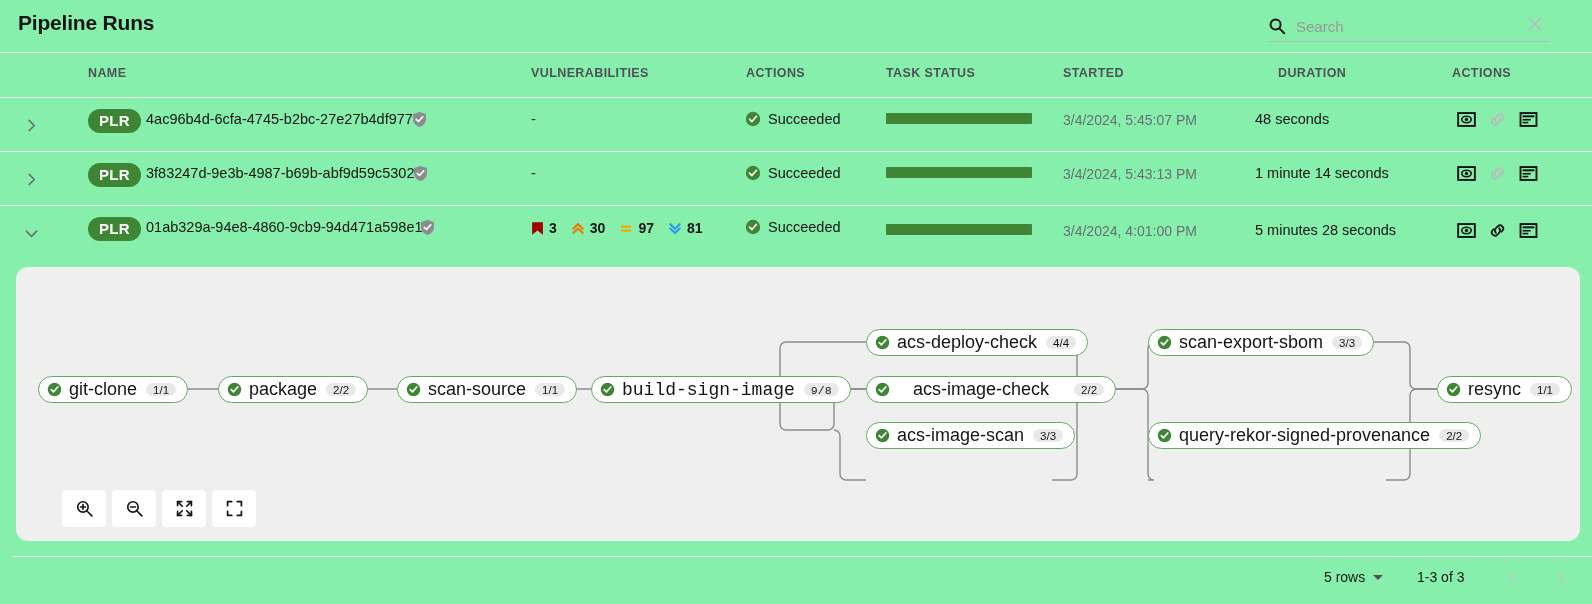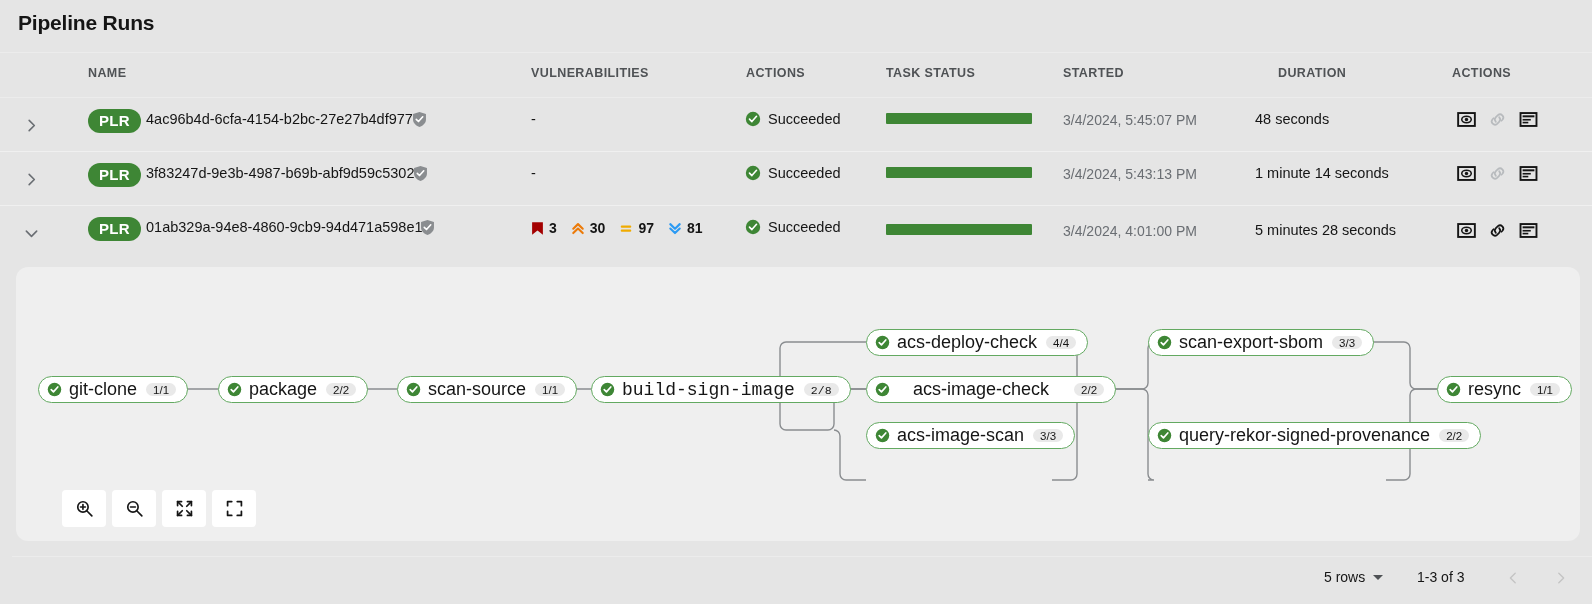--- a/index.html
+++ b/index.html
@@ -4,21 +4,21 @@
 <style>
   * { box-sizing: border-box; }
   html, body {
     margin: 0; padding: 0;
     width: 1592px; height: 604px;
     background: #ffffff;
     font-family: "Liberation Sans", sans-serif;
     color: #151515;
     overflow: hidden;
   }
-  .page { position: relative; width: 1592px; height: 604px; background:#e5e5e5; }
+  .page { position: relative; width: 1592px; height: 604px; background:#86efac; }
 
   
   .header {
     position: absolute; top: 0; left: 0; width: 1592px; height: 53px;
     border-bottom: 1px solid #ececec;
   }
   .page-title {
     position: absolute; left: 18px; top: 11px;
     font-size: 21px; font-weight: 700; letter-spacing: -0.2px; color: #151515;
   }
@@ -147,40 +147,55 @@
   #pg-next { left: 1536px; }
 </style>
 </head>
 <body>
 
 <div class="page">
 
   <div class="header">
     <div class="page-title">Pipeline Runs</div>
 
+    <div class="searchbox">
+      <span class="search-icon">
+        <svg viewBox="0 0 20 20" fill="none" stroke="#151515" stroke-width="2.2">
+          <circle cx="8.4" cy="8.4" r="5.6"></circle>
+            <line x1="12.6" y1="12.6" x2="18" y2="18" stroke-linecap="round"></line>
+        </svg>
+      </span>
+      <input class="search-input" type="text" placeholder="Search" style="">
+      <span class="search-clear">
+        <svg viewBox="0 0 18 18" stroke="#b8bbbe" stroke-width="1.7" stroke-linecap="round">
+          <line x1="3" y1="3" x2="15" y2="15"></line>
+            <line x1="15" y1="3" x2="3" y2="15"></line>
+        </svg>
+      </span>
+    </div>
   </div>
 
   <div class="thead">
     <div class="th c-name">NAME</div>
     <div class="th c-vuln">VULNERABILITIES</div>
     <div class="th c-status">ACTIONS</div>
     <div class="th c-task">TASK STATUS</div>
     <div class="th c-started">STARTED</div>
     <div class="th c-duration">DURATION</div>
     <div class="th c-actions">ACTIONS</div>
   </div>
 
   <div class="row" id="row0">
     <div class="expander">
       <svg viewBox="0 0 16 16" fill="none" stroke="#6a6e73" stroke-width="1.7" stroke-linecap="round" stroke-linejoin="round" width="15" height="15">
         <polyline points="5.5,2.5 11,8 5.5,13.5"></polyline>
       </svg>
     </div>
     <div class="plr-badge">PLR</div>
-    <div class="run-name">4ac96b4d-6cfa-4154-b2bc-27e27b4df977</div>
+    <div class="run-name">4ac96b4d-6cfa-4745-b2bc-27e27b4df977</div>
     <span class="shield-icon" style="left:411px;">
       <svg viewBox="0 0 20 20">
           <path d="M10 1.2 L17.6 3.6 V10 c0 4.6 -4.1 7.6 -7.6 8.8 C6.5 17.6 2.4 14.6 2.4 10 V3.6 Z" fill="#8a8d90"></path>
           <polyline points="6.2,9.8 8.8,12.4 13.8,6.8" fill="none" stroke="#fff" stroke-width="1.9" stroke-linecap="round" stroke-linejoin="round"></polyline>
         </svg>
     </span>
     <div class="vuln-dash">-</div>
     <div class="status-cell">
       <span class="check-circle">
         <svg viewBox="0 0 20 20">
@@ -401,21 +416,21 @@
       <span class="nlabel">scan-source</span>
       <span class="nbadge">1/1</span>
     </div>
 
     <div class="node" style="left:575px; top:109px;font-family:Liberation Mono, monospace;">
       <span class="nchk"><svg viewBox="0 0 20 20">
             <circle cx="10" cy="10" r="9" fill="#3e8635"></circle>
             <polyline points="5.6,10.2 8.6,13.2 14.4,6.6" fill="none" stroke="#fff" stroke-width="2.2" stroke-linecap="round" stroke-linejoin="round"></polyline>
           </svg></span>
       <span class="nlabel">build-sign-image</span>
-      <span class="nbadge">2/8</span>
+      <span class="nbadge">9/8</span>
     </div>
 
     <div class="node" style="left:850px; top:62px;">
       <span class="nchk"><svg viewBox="0 0 20 20">
             <circle cx="10" cy="10" r="9" fill="#3e8635"></circle>
             <polyline points="5.6,10.2 8.6,13.2 14.4,6.6" fill="none" stroke="#fff" stroke-width="2.2" stroke-linecap="round" stroke-linejoin="round"></polyline>
           </svg></span>
       <span class="nlabel">acs-deploy-check</span>
       <span class="nbadge">4/4</span>
     </div>

